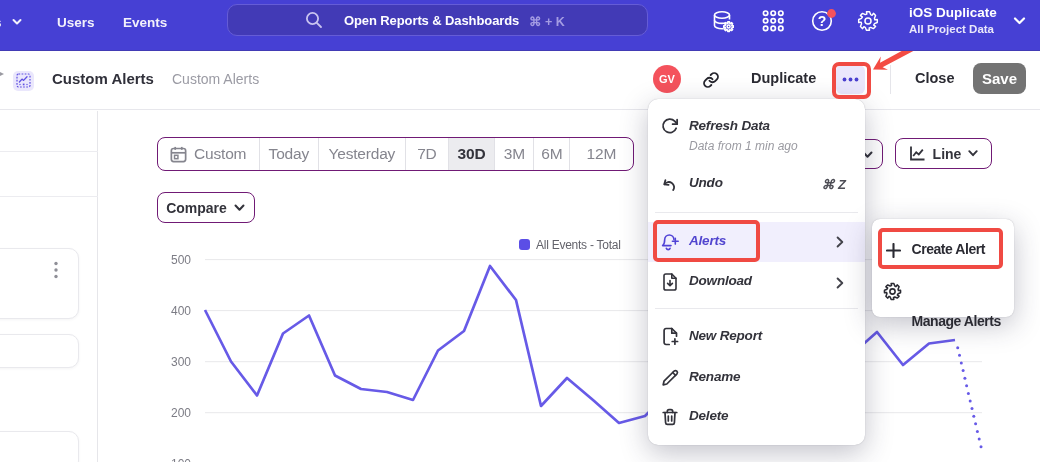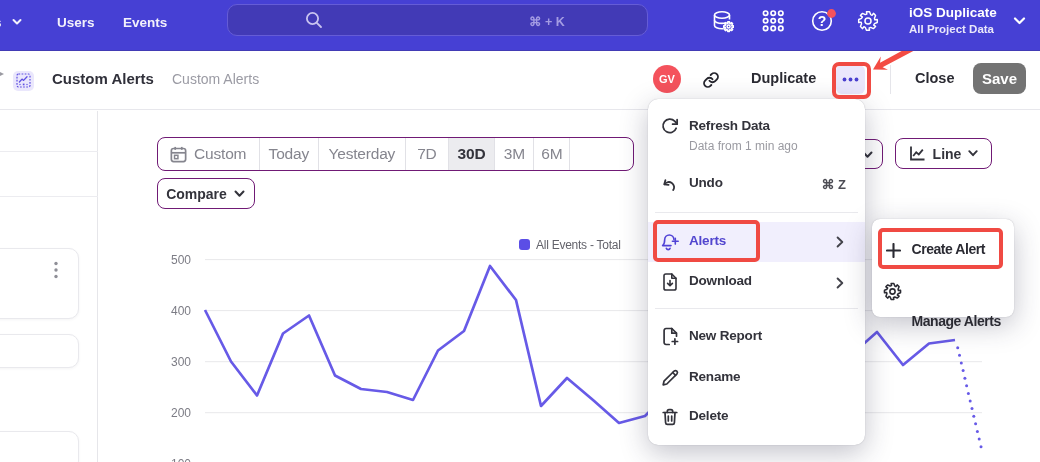--- a/index.html
+++ b/index.html
@@ -39,35 +39,35 @@
     border-right:1px solid #e6e6ea; z-index:3; }
   .sline { left:0; width:98px; height:1px; background:#ececf0; }
   .scard { left:-14px; width:93px; background:#fff; border:1px solid #e9e9ed;
     border-radius:10px; box-shadow:0 1px 3px rgba(40,40,60,0.05); }
 
   
   .btn { background:#fff; border:1px solid #701a75; border-radius:8px; }
   #segctl { left:156.5px; top:137px; width:477px; height:34px; z-index:2; }
   .seg { position:absolute; top:0; height:32px; display:flex; align-items:center;
     justify-content:center; font-size:15.5px; letter-spacing:-0.2px; color:#85858e; border-right:1px solid #e1e1e6; }
-  #compare { left:156.5px; top:178px; width:98px; height:31px; z-index:2;
+  #compare { left:156.5px; top:192px; width:98px; height:31px; z-index:2;
     display:flex; align-items:center; justify-content:center; gap:7px;
     font-size:14px; font-weight:700; color:#33333b; }
   #hiddenbtn { left:838px; top:139px; width:45px; height:30px; z-index:2; }
   #linebtn { left:895px; top:138px; width:97px; height:31px; z-index:2;
     display:flex; align-items:center; justify-content:center; gap:7px;
     font-size:14px; font-weight:700; color:#33333b; }
   #legend { left:519px; top:237.5px; display:flex; align-items:center; gap:6px; z-index:1;
     font-size:12px; letter-spacing:-0.25px; color:#63636b; }
   #legsq { width:11px; height:11px; border-radius:3px; background:#5b4ee6; margin-top:-1px; }
   .ylab { width:30px; text-align:right; font-size:12px; line-height:14px; color:#7c7c85; z-index:1; }
 
   
   #menu { left:648px; top:99px; width:217px; height:346px; background:#fff; border-radius:10px;
-    box-shadow:0 0 1px rgba(40,40,60,0.35), 0 8px 28px rgba(40,40,70,0.28); z-index:10; }
+    box-shadow:0 0 1px rgba(40,40,60,0.35), 0 8px 28px rgba(40,40,70,0.28); z-index:10;font-style:italic; }
   .mtxt { position:absolute; left:41px; font-size:13.5px; line-height:16px; font-weight:700; color:#33333b; letter-spacing:-0.2px; }
   .msub { position:absolute; left:41px; font-size:12px; line-height:14px; color:#9a9aa1; }
   .mdiv { position:absolute; left:7px; width:203px; height:1px; background:#e9e9ed; }
   #alertrow { background:#f1effd; }
 
   
   #submenu { left:871.5px; top:219px; width:142px; height:98px; background:#fff; border-radius:8px;
     box-shadow:0 0 1px rgba(40,40,60,0.35), 0 8px 28px rgba(40,40,70,0.28); z-index:11; }
   .smtxt { position:absolute; left:40px; font-size:14px; line-height:17px; font-weight:700; color:#2b2b33; letter-spacing:-0.45px; }
 
@@ -119,20 +119,21 @@
   <svg class="abs" style="left:12px;top:18px;" width="10" height="8" viewBox="0 0 10 8">
     <path d="M1.5 2 L5 5.5 L8.5 2" fill="none" stroke="#f2f1fb" stroke-width="2" stroke-linecap="round" stroke-linejoin="round"></path>
     </svg>
   <div class="abs navtxt" style="left:57px;">Users</div>
   <div class="abs navtxt" style="left:123px;">Events</div>
   <div class="abs" id="searchbox"></div>
   <svg class="abs" style="left:305px;top:11px;" width="18" height="18" viewBox="0 0 18 18">
     <circle cx="7.5" cy="7.5" r="5.6" fill="none" stroke="#c9c4f0" stroke-width="1.8"></circle>
     <line x1="11.8" y1="11.8" x2="16" y2="16" stroke="#c9c4f0" stroke-width="1.8" stroke-linecap="round"></line>
     </svg>
+  <div class="abs" id="searchtxt">Open Reports &amp; Dashboards</div>
   <div class="abs" id="cmdk">⌘ + K</div>
   <svg class="abs" style="left:712px;top:10px;" width="22" height="23" viewBox="0 0 22 23">
     <g fill="none" stroke="#fff" stroke-width="1.6">
       <ellipse cx="10" cy="5" rx="7.5" ry="3.2"></ellipse>
       <path d="M2.5 5 V15.5 C2.5 17.3 5.8 18.7 10 18.7 C10.6 18.7 11.2 18.7 11.8 18.6"></path>
       <path d="M17.5 5 V9.5"></path>
       <path d="M2.5 10.2 C2.5 12 5.8 13.4 10 13.4 C11.3 13.4 12.5 13.3 13.5 13"></path>
     </g>
     <g fill="none" stroke="#fff" stroke-width="1.5" stroke-linejoin="round">
       <path d="M15.30 13.46 A3.4 3.4 0 0 1 16.04 13.25 L15.80 11.77 A4.9 4.9 0 0 1 17.40 11.77 L17.90 13.46 A3.4 3.4 0 0 1 18.58 13.83 L19.45 12.61 A4.9 4.9 0 0 1 20.59 13.75 L19.74 15.30 A3.4 3.4 0 0 1 19.95 16.04 L21.43 15.80 A4.9 4.9 0 0 1 21.43 17.40 L19.74 17.90 A3.4 3.4 0 0 1 19.37 18.58 L20.59 19.45 A4.9 4.9 0 0 1 19.45 20.59 L17.90 19.74 A3.4 3.4 0 0 1 17.16 19.95 L17.40 21.43 A4.9 4.9 0 0 1 15.80 21.43 L15.30 19.74 A3.4 3.4 0 0 1 14.62 19.37 L13.75 20.59 A4.9 4.9 0 0 1 12.61 19.45 L13.46 17.90 A3.4 3.4 0 0 1 13.25 17.16 L11.77 17.40 A4.9 4.9 0 0 1 11.77 15.80 L13.46 15.30 A3.4 3.4 0 0 1 13.83 14.62 L12.61 13.75 A4.9 4.9 0 0 1 13.75 12.61 Z"></path>
@@ -226,20 +227,21 @@
       <rect x="4" y="8.2" width="3" height="3" fill="none" stroke="#85858e" stroke-width="1.3"></rect>
       </svg>
     <span>Custom</span>
     </div>
   <div class="seg" style="left:102.4px; width:58.8px;">Today</div>
   <div class="seg" style="left:161.2px; width:87.3px;">Yesterday</div>
   <div class="seg" style="left:248.5px; width:42.7px;">7D</div>
   <div class="seg" style="left:291.2px; width:46.6px; background:#ececef; color:#34343c; font-weight:700;">30D</div>
   <div class="seg" style="left:337.8px; width:39.2px;">3M</div>
   <div class="seg" style="left:377.0px; width:35.8px;">6M</div>
+  <div class="seg" style="left:412.8px; width:62.2px; border-right:none;">12M</div>
 </div>
 <div class="abs btn" id="compare">
     <span>Compare</span>
   <svg width="11" height="8" viewBox="0 0 11 8">
     <path d="M1.5 1.5 L5.5 5.8 L9.5 1.5" fill="none" stroke="#33333b" stroke-width="2" stroke-linecap="round" stroke-linejoin="round"></path>
     </svg>
 </div>
 <div class="abs btn" id="hiddenbtn">
   <svg style="position:absolute;left:23px;top:11px;" width="11" height="8" viewBox="0 0 11 8">
     <path d="M1.5 1.5 L5.5 5.8 L9.5 1.5" fill="none" stroke="#33333b" stroke-width="2" stroke-linecap="round" stroke-linejoin="round"></path>

